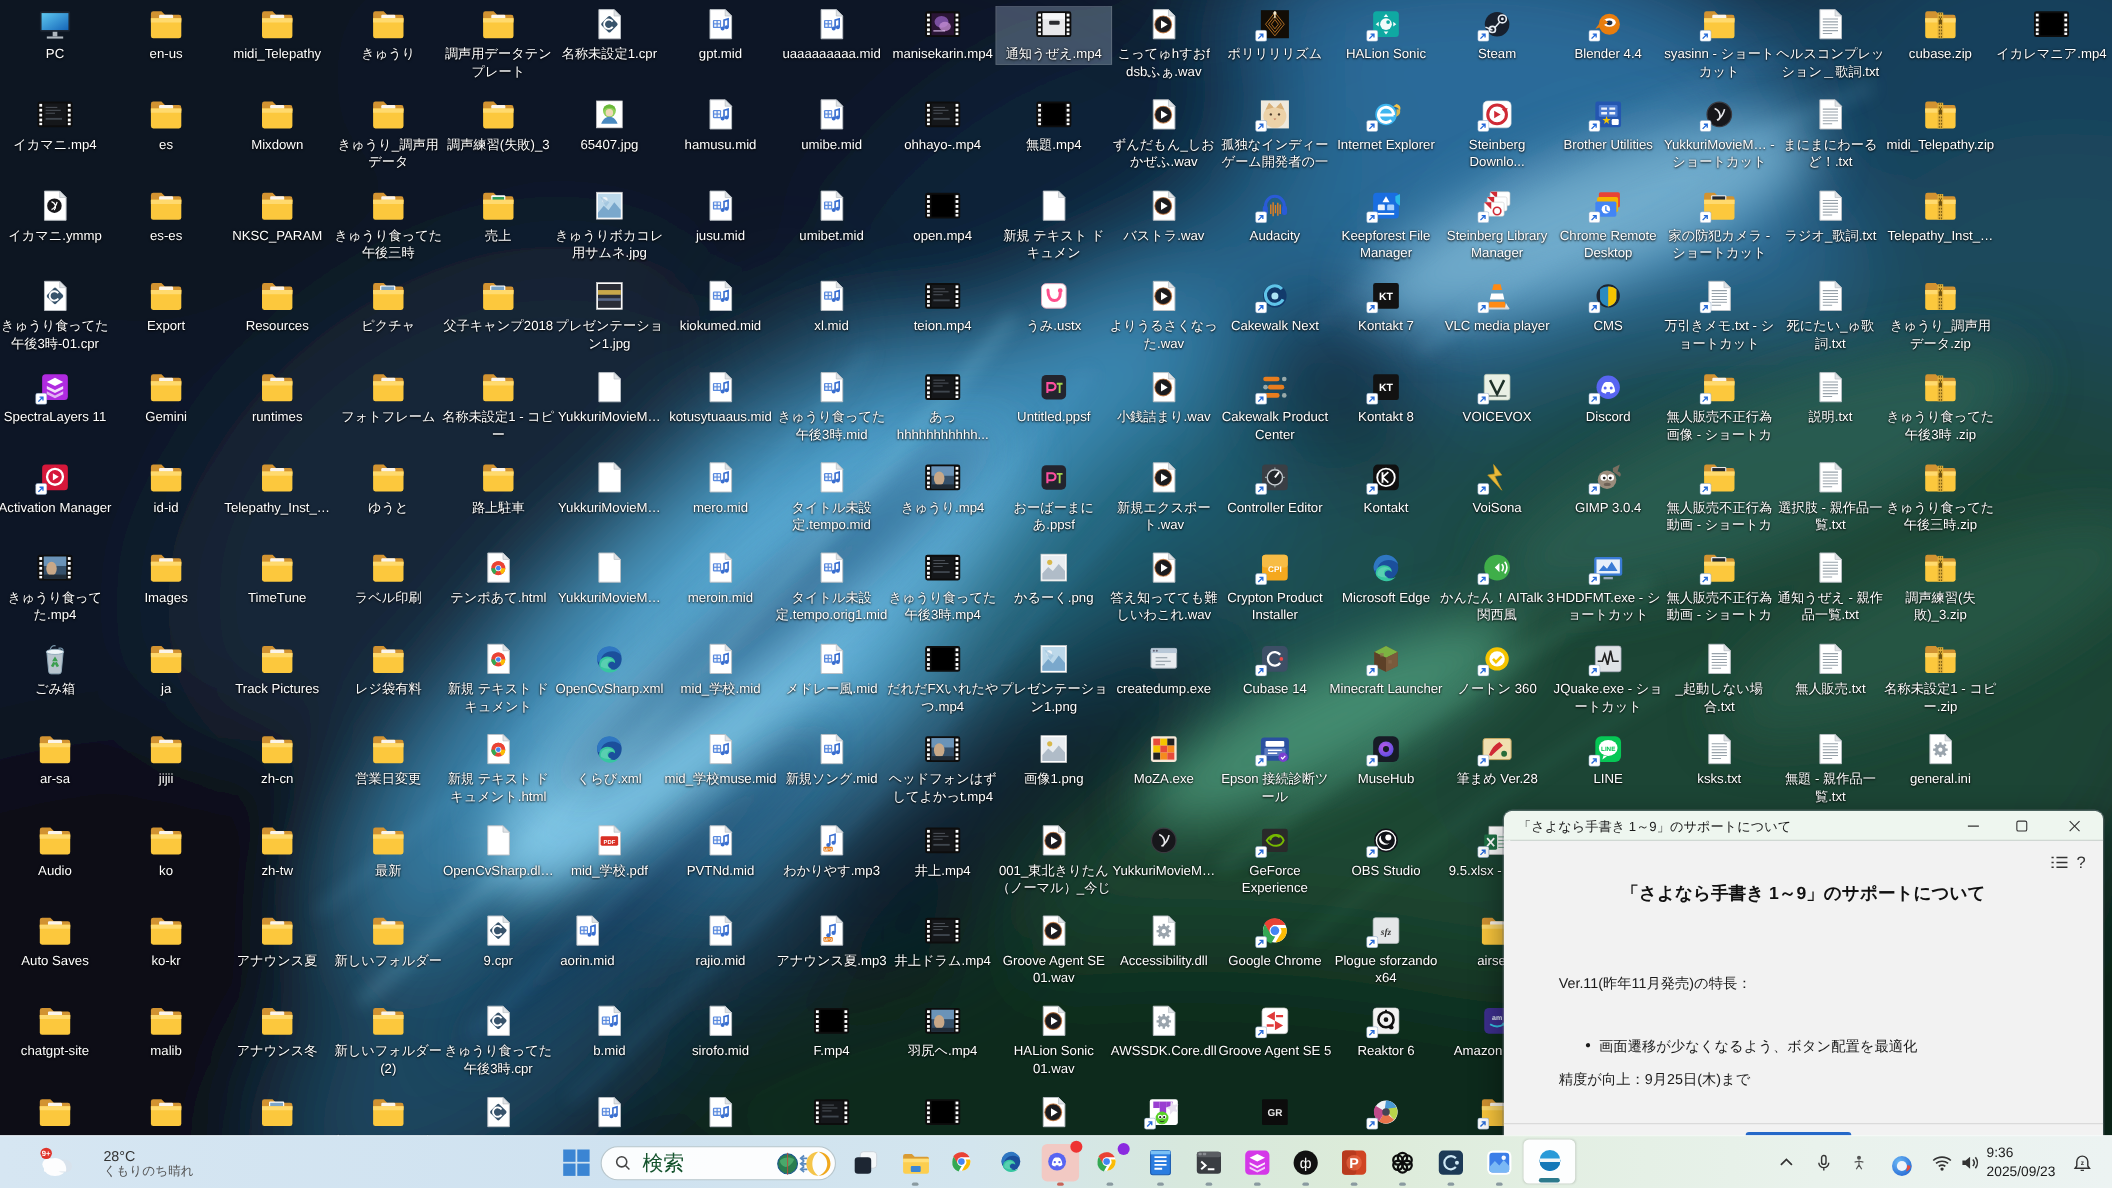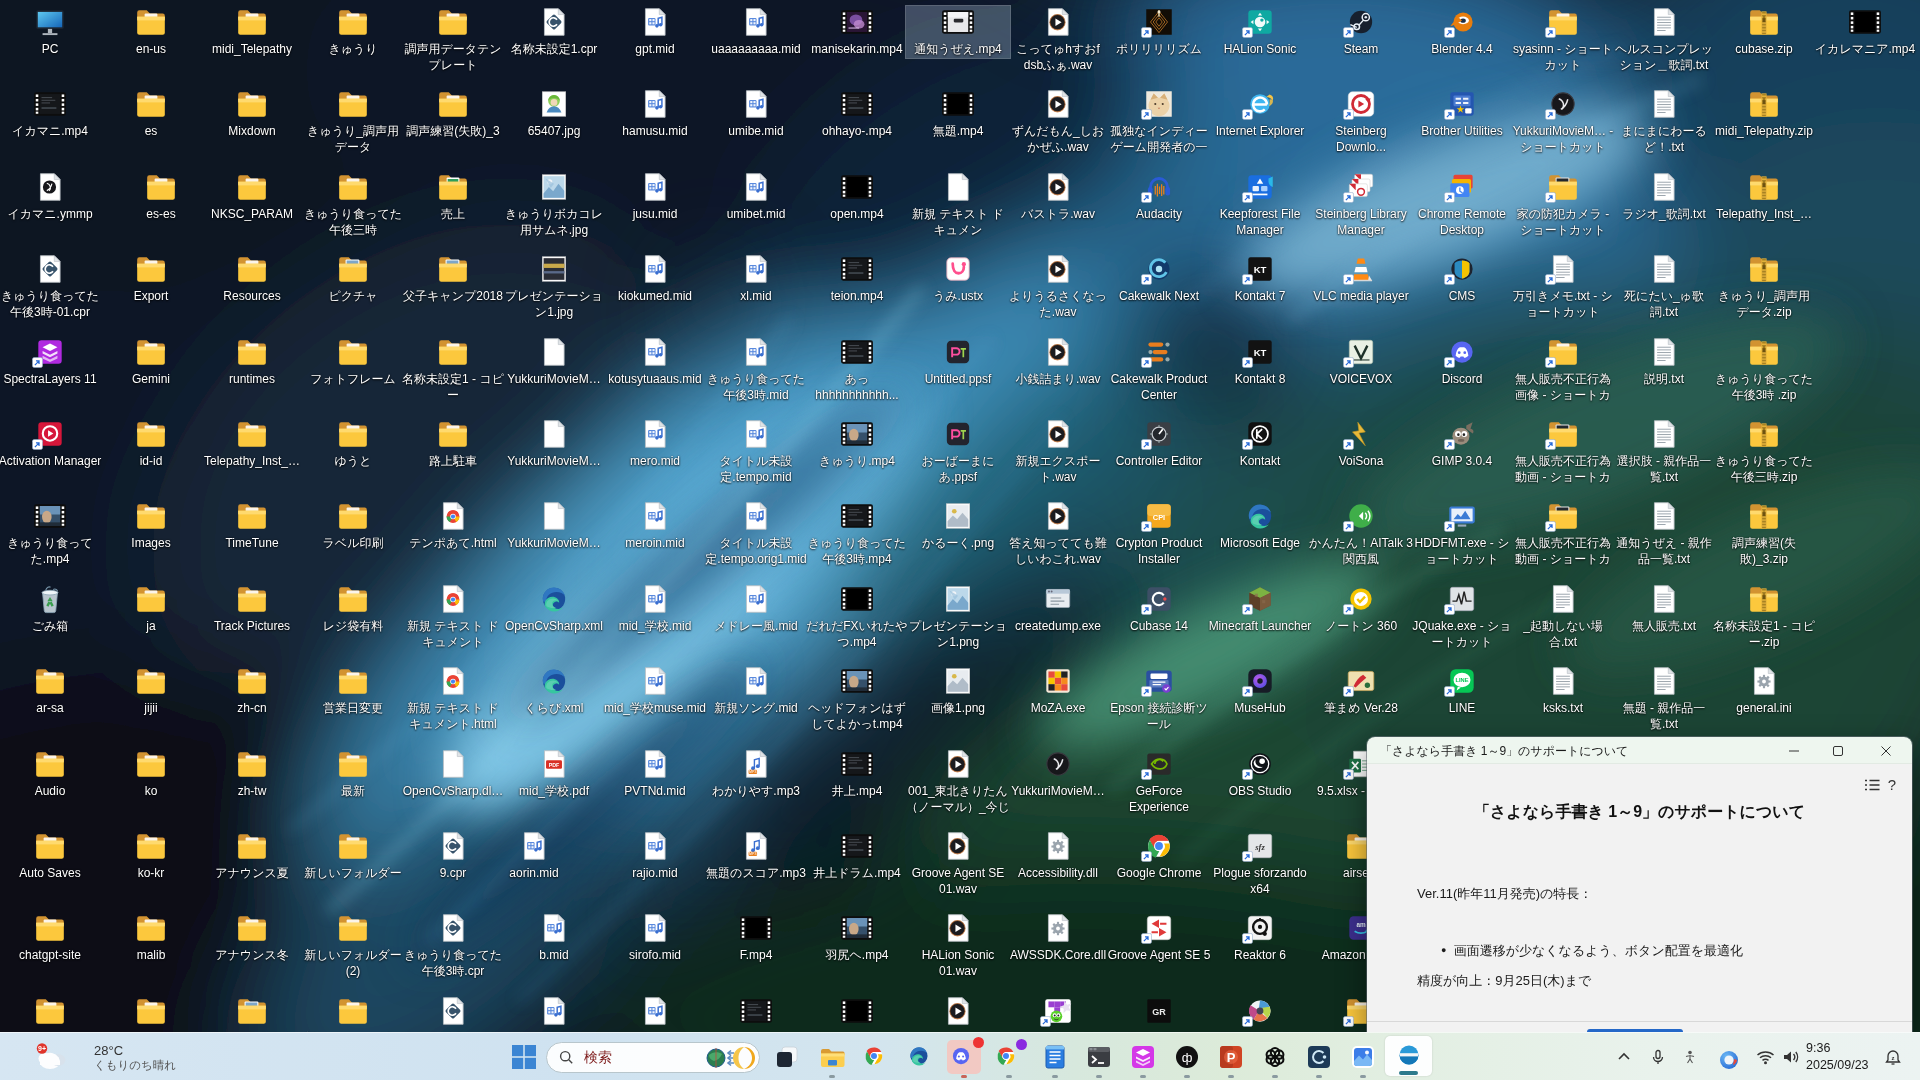--- a/index.html
+++ b/index.html
@@ -15,21 +15,21 @@
 #wt2{font-size:11.5px;color:#555;line-height:14px}
 .ti{position:absolute;top:7px;width:34px;height:34px;border-radius:5px;display:flex;align-items:center;justify-content:center}
 .ti svg{width:26px;height:26px}
 .ti.run:after{content:"";position:absolute;bottom:-3.5px;left:14px;width:6px;height:3px;border-radius:2px;background:#8a9aa0}
 .ti.red:after{background:#c86458}
 .ti.hl{background:#f2c9c3}
 .ti.act2{background:#fdfefe;width:47px;height:40px;top:3px;box-shadow:0 0 2px rgba(0,0,0,.15)}
 .ti.act2:after{content:"";position:absolute;bottom:1.5px;left:14px;width:19px;height:3.2px;border-radius:2px;background:#2c7a8c}
 .bdg{position:absolute;right:-3px;top:-3px;width:11px;height:11px;border-radius:50%;background:#e33}
 #srch{position:absolute;left:546px;top:9px;width:214px;height:31px;border-radius:16px;background:rgba(255,255,255,.92);border:1px solid #b8c6cc;display:flex;align-items:center}
-#stx{font-size:14px;color:#7f1d1d;margin-left:10px}
+#stx{font-size:19px;color:#14532d;margin-left:10px}
 .tr{position:absolute;top:16px}
 .tr svg{display:block}
 #clock{position:absolute;left:1806px;top:7px;width:72px;text-align:left;font-size:12.5px;color:#1a1a1a;line-height:17px}
 #dlg{position:absolute;left:1367px;top:737px;width:545px;height:297px;z-index:5;box-shadow:0 10px 30px rgba(0,0,0,.45),0 0 0 1px rgba(120,130,140,.55);border-radius:8px 8px 0 0;overflow:hidden}
 #dtb{position:relative;height:27px;background:#eef6ef;border-bottom:1px solid #e2eae3}
 #dtt{position:absolute;left:13px;top:6px;font-size:12px;color:#1a1a1a}
 .wbtn{position:absolute;top:8px}
 #dbody{position:relative;height:270px;background:#f2f2f2}
 #dico{position:absolute;right:16px;top:12px;font-size:14px;color:#333}
 #dh{position:absolute;left:0;right:0;top:38px;text-align:center;font-size:16px;font-weight:bold;color:#111}
@@ -1076,21 +1076,21 @@
     <div class="lb">midi_Telepathy.zip</div>
   </div>
 <div class="cl" style="left:-2px;top:171px">
     <div class="ic">
       <svg class="i">
         <use href="#ymmp"></use>
       </svg>
     </div>
     <div class="lb">イカマニ.ymmp</div>
   </div>
-<div class="cl" style="left:109px;top:171px">
+<div class="cl" style="left:99px;top:171px">
     <div class="ic">
       <svg class="i">
         <use href="#fo"></use>
       </svg>
     </div>
     <div class="lb">es-es</div>
   </div>
 <div class="cl" style="left:200px;top:171px">
     <div class="ic">
       <svg class="i">
@@ -2398,21 +2398,21 @@
       </svg>
     </div>
     <div class="lb">rajio.mid</div>
   </div>
 <div class="cl" style="left:704px;top:830px">
     <div class="ic">
       <svg class="i">
         <use href="#mp3"></use>
       </svg>
     </div>
-    <div class="lb">無題のスコア.mp3</div>
+    <div class="lb">アナウンス夏.mp3</div>
   </div>
 <div class="cl" style="left:805px;top:830px">
     <div class="ic">
       <svg class="i">
         <use href="#fsd"></use>
       </svg>
     </div>
     <div class="lb">井上ドラム.mp4</div>
   </div>
 <div class="cl" style="left:906px;top:830px">

